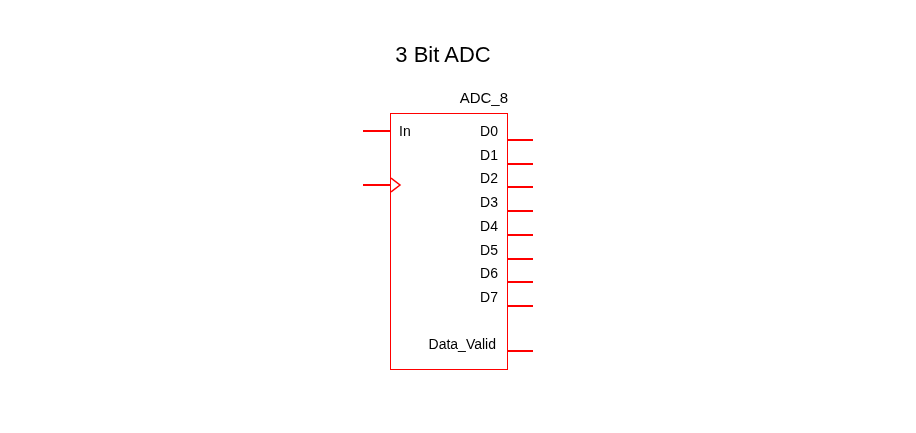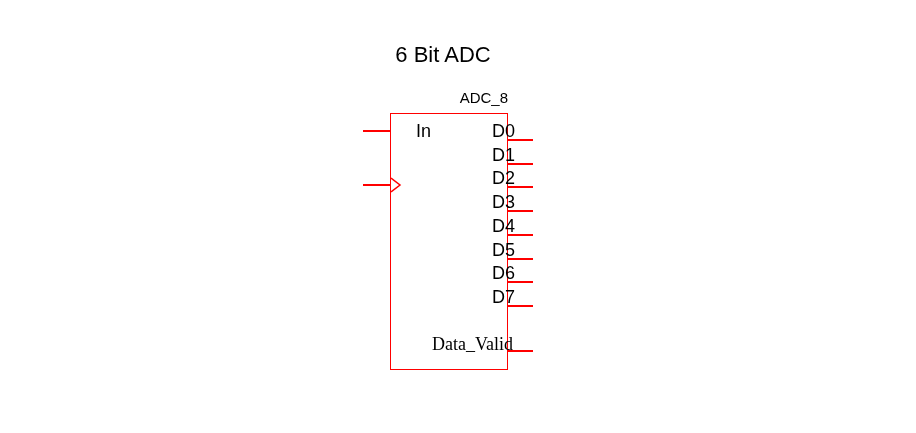--- a/index.html
+++ b/index.html
@@ -43,40 +43,38 @@
     left: 390px;
     top: 113px;
     width: 118px;
     height: 257px;
     border: 1.5px solid var(--wire-color);
     box-sizing: border-box;
     background: #ffffff;
   }
   .pin-label {
     position: absolute;
-    font-size: 18px;
+    font-size: 14px;
     line-height: 16px;
     color: var(--text-color);
     white-space: nowrap;
-    margin-left: 17px;
   }
   .pin-label.in {
     left: 399px;
     text-align: left;
   }
   .pin-label.out {
     left: 452px;
     width: 46px;
     text-align: right;
   }
   .pin-label.status {
     left: 400px;
     width: 96px;
     text-align: right;
-    font-family: Liberation Serif, serif;
   }
   .wire {
     position: absolute;
     height: 1.5px;
     background: var(--wire-color);
   }
   .wire.left {
     left: 363px;
     width: 27px;
   }
@@ -91,21 +89,21 @@
     width: 11px;
     height: 16px;
     color: var(--wire-color);
   }
 </style>
 </head>
 <body>
 
 <div class="canvas">
 
-  <div class="title">6 Bit ADC</div>
+  <div class="title">3 Bit ADC</div>
 
   <div class="symbol-name">ADC_8</div>
 
   <div class="symbol-body"></div>
 
   <div class="wire left" style="top:130px"></div>
   <div class="pin-label in" style="top:123px">In</div>
 
   <div class="wire left" style="top:184px"></div>
   <span class="clock-icon">

